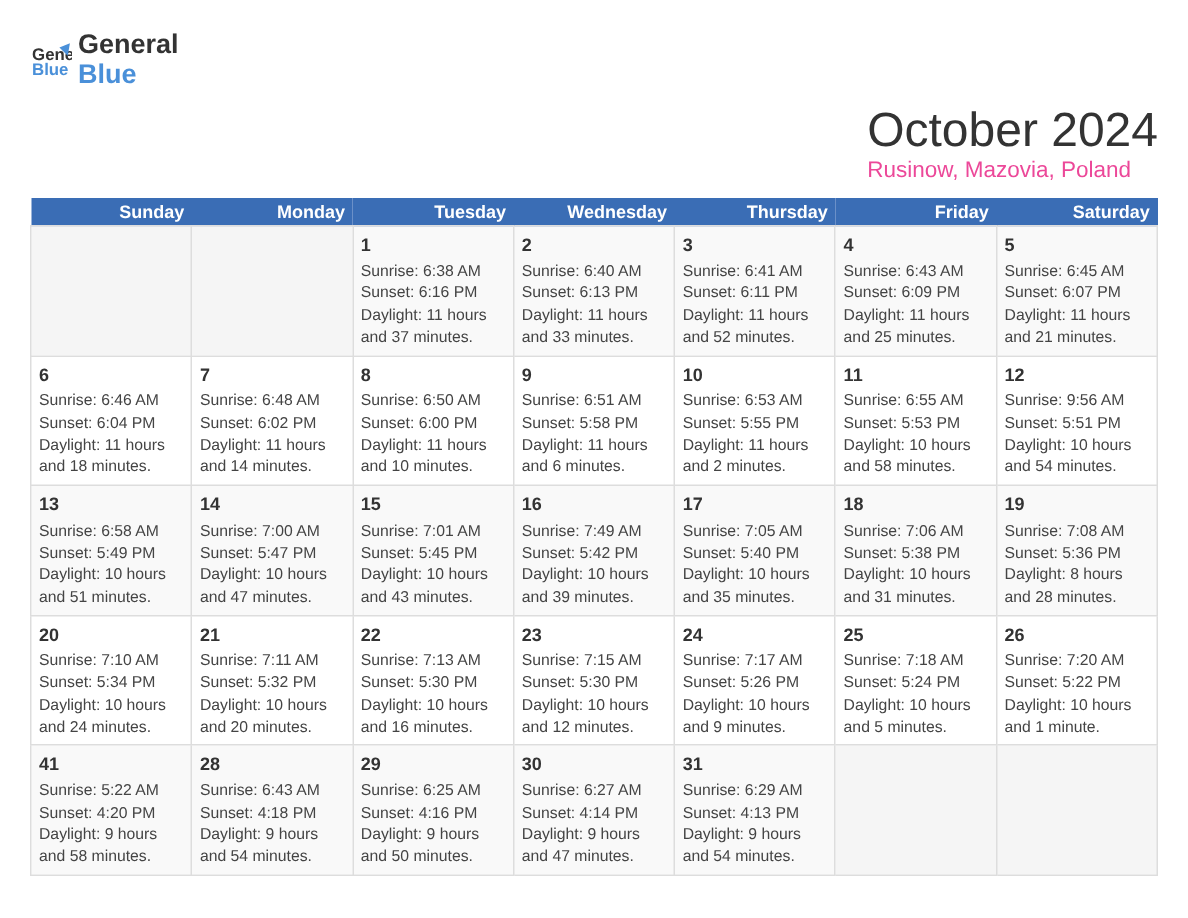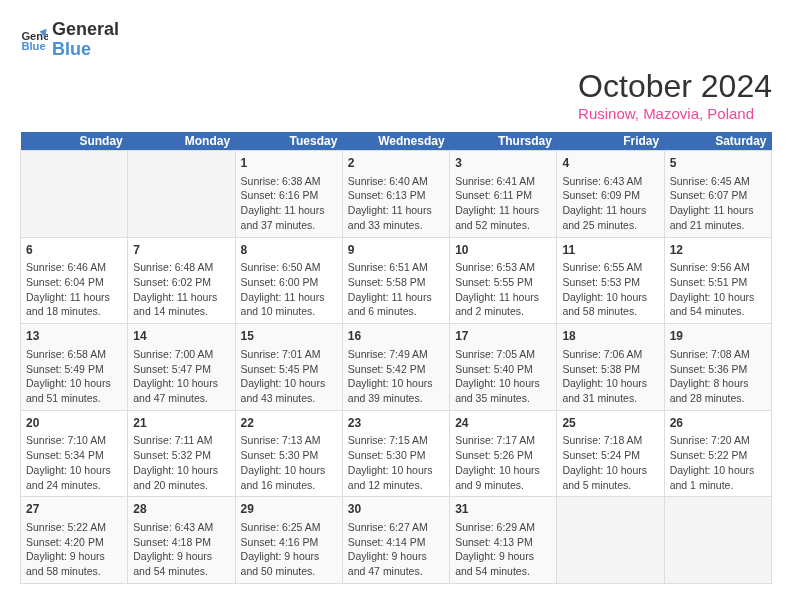--- a/index.html
+++ b/index.html
@@ -275,21 +275,21 @@
         </td>
         <td>
           <span class="day-num">26</span>
           <div class="day-info">Sunrise: 7:20 AM</div>
           <div class="day-info">Sunset: 5:22 PM</div>
           <div class="day-info">Daylight: 10 hours and 1 minute.</div>
         </td>
       </tr>
       <tr>
         <td>
-          <span class="day-num">27</span>
+          <span class="day-num">41</span>
           <div class="day-info">Sunrise: 5:22 AM</div>
           <div class="day-info">Sunset: 4:20 PM</div>
           <div class="day-info">Daylight: 9 hours and 58 minutes.</div>
         </td>
         <td>
           <span class="day-num">28</span>
           <div class="day-info">Sunrise: 6:43 AM</div>
           <div class="day-info">Sunset: 4:18 PM</div>
           <div class="day-info">Daylight: 9 hours and 54 minutes.</div>
         </td>

